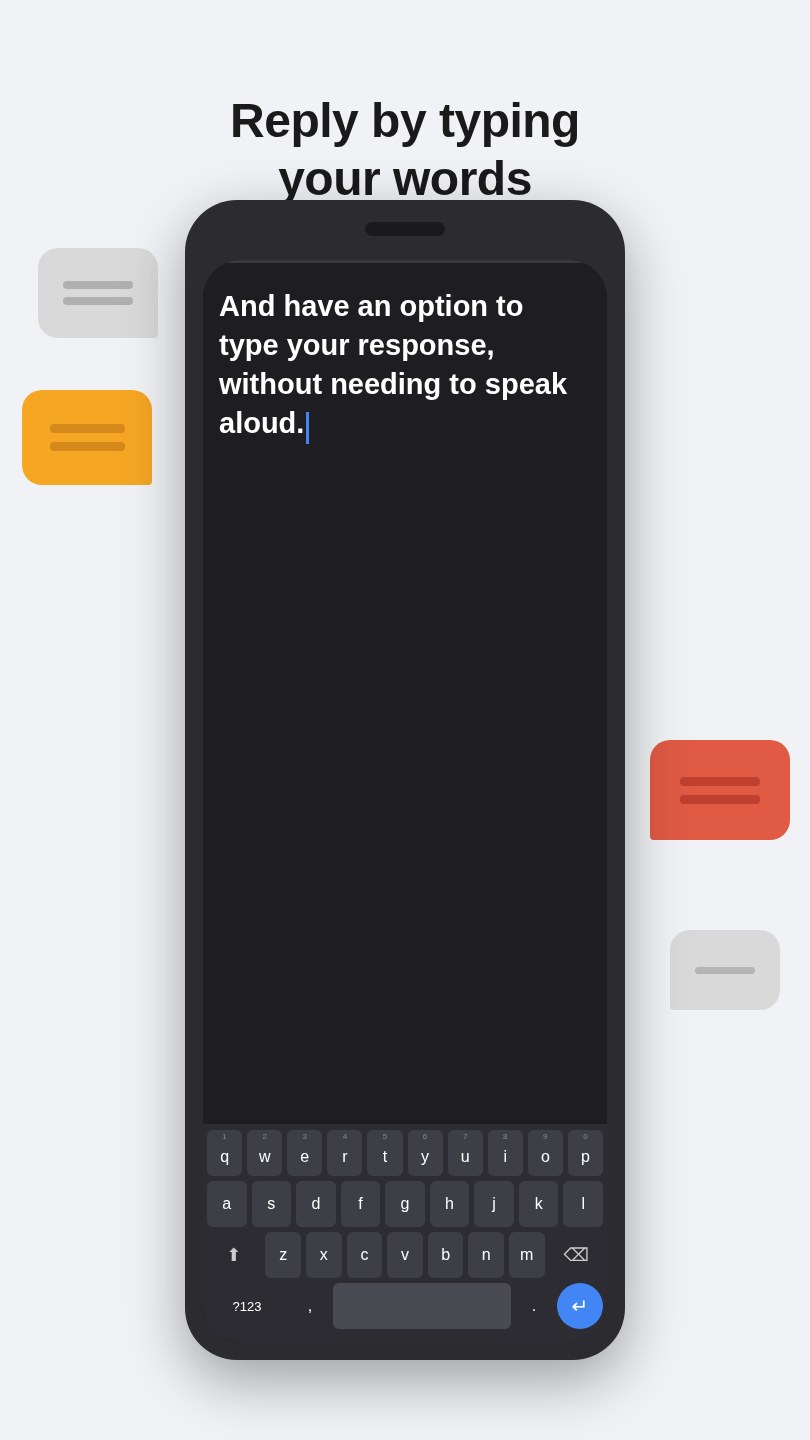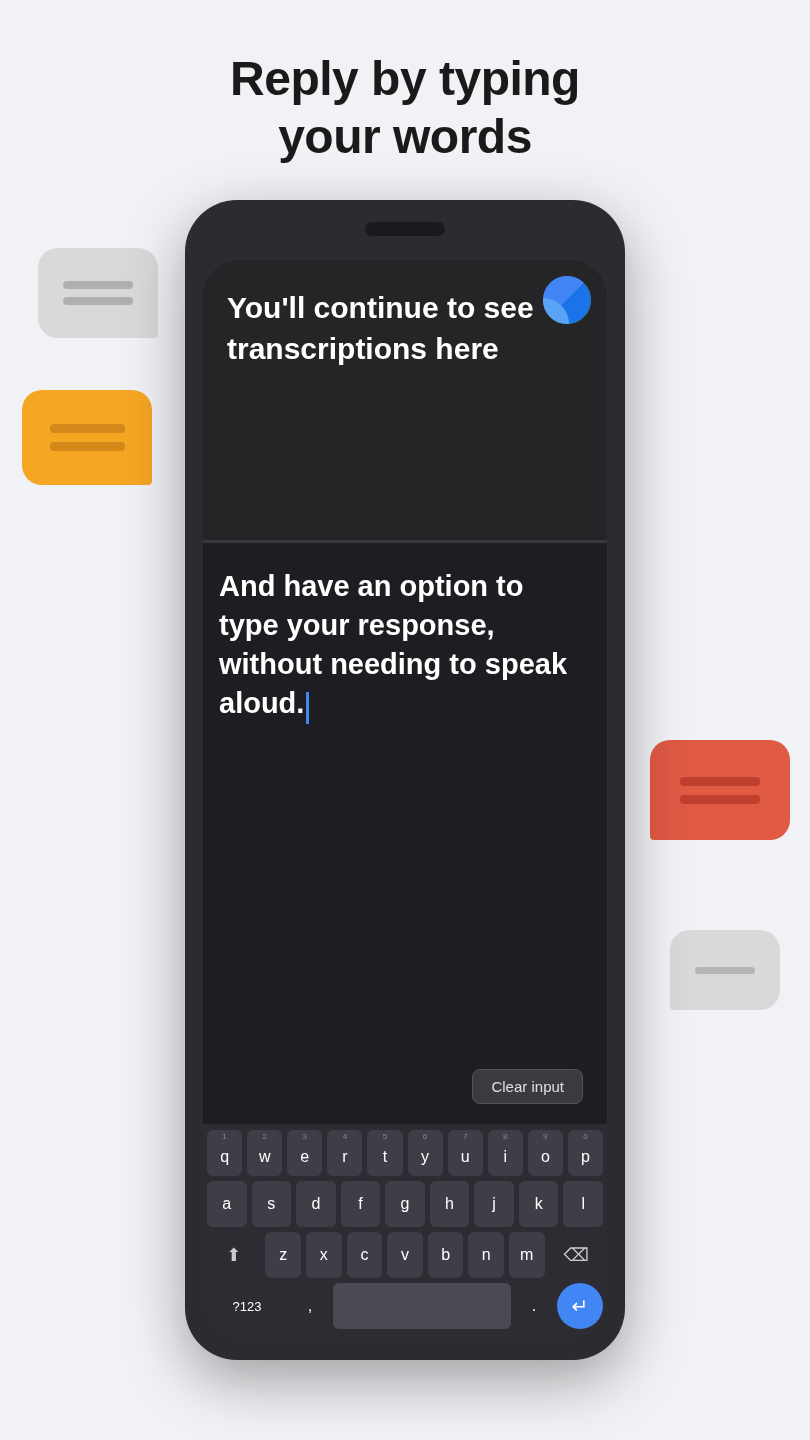--- a/index.html
+++ b/index.html
@@ -9,21 +9,21 @@
       height: 1440px;
       background-color: #f0f2f5;
       font-family: 'Segoe UI', Arial, sans-serif;
       overflow: hidden;
       position: relative;
     }
 
     
     .page-title {
       text-align: center;
-      padding-top: 50px;
+      padding-top: 92px;
       font-size: 48px;
       font-weight: 700;
       color: #1a1a1a;
       line-height: 1.2;
       letter-spacing: -0.5px;
     }
 
     
     .bubble {
       position: absolute;
@@ -367,40 +367,28 @@
 <div class="bubble bubble-gray-small">
   <div class="bubble-gray-small-line"></div>
 </div>
 
 <div class="phone-wrapper">
   <div class="phone-outer">
     <div class="phone-speaker"></div>
 
     <div class="phone-screen">
 
-      <div class="transcription-area">
-
-        <div class="google-corner">
-          <div style="width:100%;height:100%;background:linear-gradient(135deg,#4285f4 50%,#1a73e8 50%);border-radius:50%;position:relative;">
-            <div style="position:absolute;bottom:0;left:0;width:55%;height:55%;background:#5ba3f5;border-radius:0 100% 0 0;"></div>
-          </div>
-        </div>
-        <div class="transcription-text">You'll continue to see transcriptions here</div>
-      </div>
 
       <div class="screen-divider"></div>
 
       <div class="response-area">
         <div class="response-text">
           <span>And have an option to type your response, without needing to speak aloud.</span><span class="cursor"></span>
         </div>
 
-        <div class="clear-input-row">
-          <button class="clear-input-btn">Clear input</button>
-        </div>
       </div>
 
       <div class="keyboard-area">
 
         <div class="keyboard-row">
           <div class="key">
               <span class="key-number">1</span>
               <span class="key-letter">q</span>
             </div>
           <div class="key">

